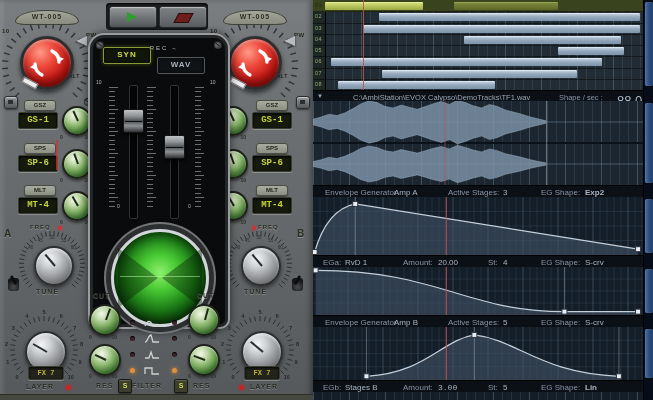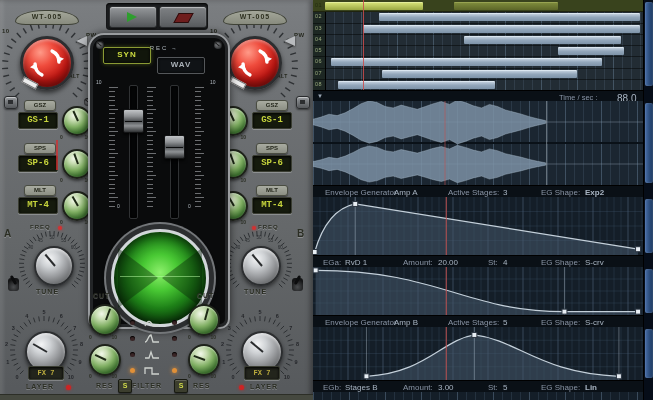--- a/index.html
+++ b/index.html
@@ -686,22 +686,23 @@
           <div class="prow" style="top: 78.75px;">
             <span class="num">08</span>
             <div class="clip " style="left: 24.6px; width: 157.5px;"></div>
           </div>
         </div>
       <div class="abs" style="left:50px;top:0;width:1px;height:90px;background:rgba(205,75,75,.85);"></div>
     </div>
 
     <div class="abs" style="left:0;top:90px;width:330px;height:11px;background:#0a1016;border-top:1px solid #000;border-bottom:1px solid #000;">
       <span class="abs" style="left:4px;top:2px;font-size:6px;color:#9aa6b4;">▼</span>
-      <span class="abs" style="left:246px;top:1.5px;font-size:7.5px;color:#8a96a8;">Time / sec :</span>
-      <span class="abs" style="left:304px;top:1.5px;font-size:10px;color:#aab6c4;">88.0</span>
+      <span class="abs" style="left:40px;top:1.5px;font-size:7.5px;color:#9aa6b4;white-space:nowrap;">C:\AmbiStation\EVOX Calypso\DemoTracks\TF1.wav</span>
+      <span class="abs" style="left:246px;top:1.5px;font-size:7.5px;color:#8a96a8;">Shape / sec :</span>
+      <span class="abs" style="left:304px;top:1.5px;font-size:13px;color:#aab6c4;">88.0</span>
     </div>
 
     <div class="abs gridbg" style="left:0;top:101px;width:330px;height:84px;background-color:#1b2631;">
       <svg id="wavesvg" width="330" height="84">
           <line x1="0" y1="42" x2="330" y2="42" stroke="#0a1118" stroke-width="2"></line>
           <line x1="0" y1="21" x2="330" y2="21" stroke="#8a9cac" stroke-width="0.8" opacity="0.55"></line>
           <path d="M0.0,18.2 L8.0,16.1 L16.0,13.2 L24.1,14.6 L32.1,11.8 L40.1,7.6 L48.1,2.7 L56.2,-0.2 L64.2,1.6 L72.2,5.5 L80.2,6.9 L88.2,4.1 L96.3,6.2 L104.3,8.3 L112.3,5.5 L120.3,2.7 L128.4,0.5 L136.4,3.4 L144.4,-0.9 L152.4,1.6 L160.4,4.8 L168.5,6.9 L176.5,3.4 L184.5,5.5 L192.5,9.0 L200.6,11.1 L208.6,13.2 L216.6,15.7 L224.6,17.8 L232.6,19.6 L232.6,22.4 L224.6,24.2 L216.6,26.3 L208.6,28.8 L200.6,30.9 L192.5,33.0 L184.5,36.5 L176.5,38.6 L168.5,35.1 L160.4,37.2 L152.4,40.4 L144.4,42.9 L136.4,38.6 L128.4,41.5 L120.3,39.3 L112.3,36.5 L104.3,33.7 L96.3,35.8 L88.2,37.9 L80.2,35.1 L72.2,36.5 L64.2,40.4 L56.2,42.2 L48.1,39.3 L40.1,34.4 L32.1,30.2 L24.1,27.4 L16.0,28.8 L8.0,25.9 L0.0,23.8 Z" fill="#7b90a5" fill-opacity="0.85" stroke="#a8bac9" stroke-width="0.4"></path>
           <line x1="0" y1="63" x2="330" y2="63" stroke="#8a9cac" stroke-width="0.8" opacity="0.55"></line>
           <path d="M0.0,60.6 L8.0,58.8 L16.0,56.3 L24.1,57.6 L32.1,55.1 L40.1,51.5 L48.1,47.3 L56.2,44.9 L64.2,46.4 L72.2,49.7 L80.2,50.9 L88.2,48.5 L96.3,50.3 L104.3,52.1 L112.3,49.7 L120.3,47.3 L128.4,45.5 L136.4,47.9 L144.4,44.3 L152.4,46.4 L160.4,49.1 L168.5,50.9 L176.5,47.9 L184.5,49.7 L192.5,52.7 L200.6,54.5 L208.6,56.3 L216.6,58.5 L224.6,60.3 L232.6,61.8 L232.6,64.2 L224.6,65.7 L216.6,67.5 L208.6,69.7 L200.6,71.5 L192.5,73.3 L184.5,76.3 L176.5,78.1 L168.5,75.1 L160.4,76.9 L152.4,79.6 L144.4,81.7 L136.4,78.1 L128.4,80.5 L120.3,78.7 L112.3,76.3 L104.3,73.9 L96.3,75.7 L88.2,77.5 L80.2,75.1 L72.2,76.3 L64.2,79.6 L56.2,81.1 L48.1,78.7 L40.1,74.5 L32.1,70.9 L24.1,68.4 L16.0,69.7 L8.0,67.2 L0.0,65.4 Z" fill="#7b90a5" fill-opacity="0.85" stroke="#a8bac9" stroke-width="0.4"></path>
           <line x1="233.64999999999998" y1="0" x2="233.64999999999998" y2="84" stroke="#c8d4de" stroke-width="1" opacity="0.5"></line>
@@ -914,21 +915,21 @@
           <line x1="133.32000000000002" y1="0" x2="133.32000000000002" y2="53" stroke="#c05050" stroke-width="1.2" opacity="0.8"></line>
           <rect x="50.96" y="46.79" width="5" height="5" fill="#e8eef4" stroke="#2a3440" stroke-width="1"></rect>
           <rect x="158.87" y="5.449999999999999" width="5" height="5" fill="#e8eef4" stroke="#2a3440" stroke-width="1"></rect>
           <rect x="303.41" y="46.79" width="5" height="5" fill="#e8eef4" stroke="#2a3440" stroke-width="1"></rect>
         </svg></div>
 
     <div class="abs hdr" style="left:0;top:380px;width:330px;height:12px;">
       <span style="left:10px;">EGb:</span>
       <span style="left:32px;" class="val">Stages B</span>
       <span style="left:90px;">Amount:</span>
-      <span style="left:125px;" class="val">3.00</span>
+      <span style="left:125px;font-family:Liberation Mono, monospace;" class="val">3.00</span>
       <span style="left:175px;">St:</span>
       <span style="left:190px;" class="val">5</span>
       <span style="left:228px;">EG Shape:</span>
       <span style="left:272px;font-weight:bold;" class="val">Lin</span>
     </div>
     <div class="abs gridbg" style="left:0;top:392px;width:330px;height:8px;background-color:#141e28;"></div>
 
     <div class="abs" style="left:330px;top:0;width:10px;height:400px;background:#060d18;border-left:1px solid #000;">
       <div class="scrollh" style="top:2px;height:84px;"></div>
       <div class="scrollh" style="top:103px;height:80px;"></div>

